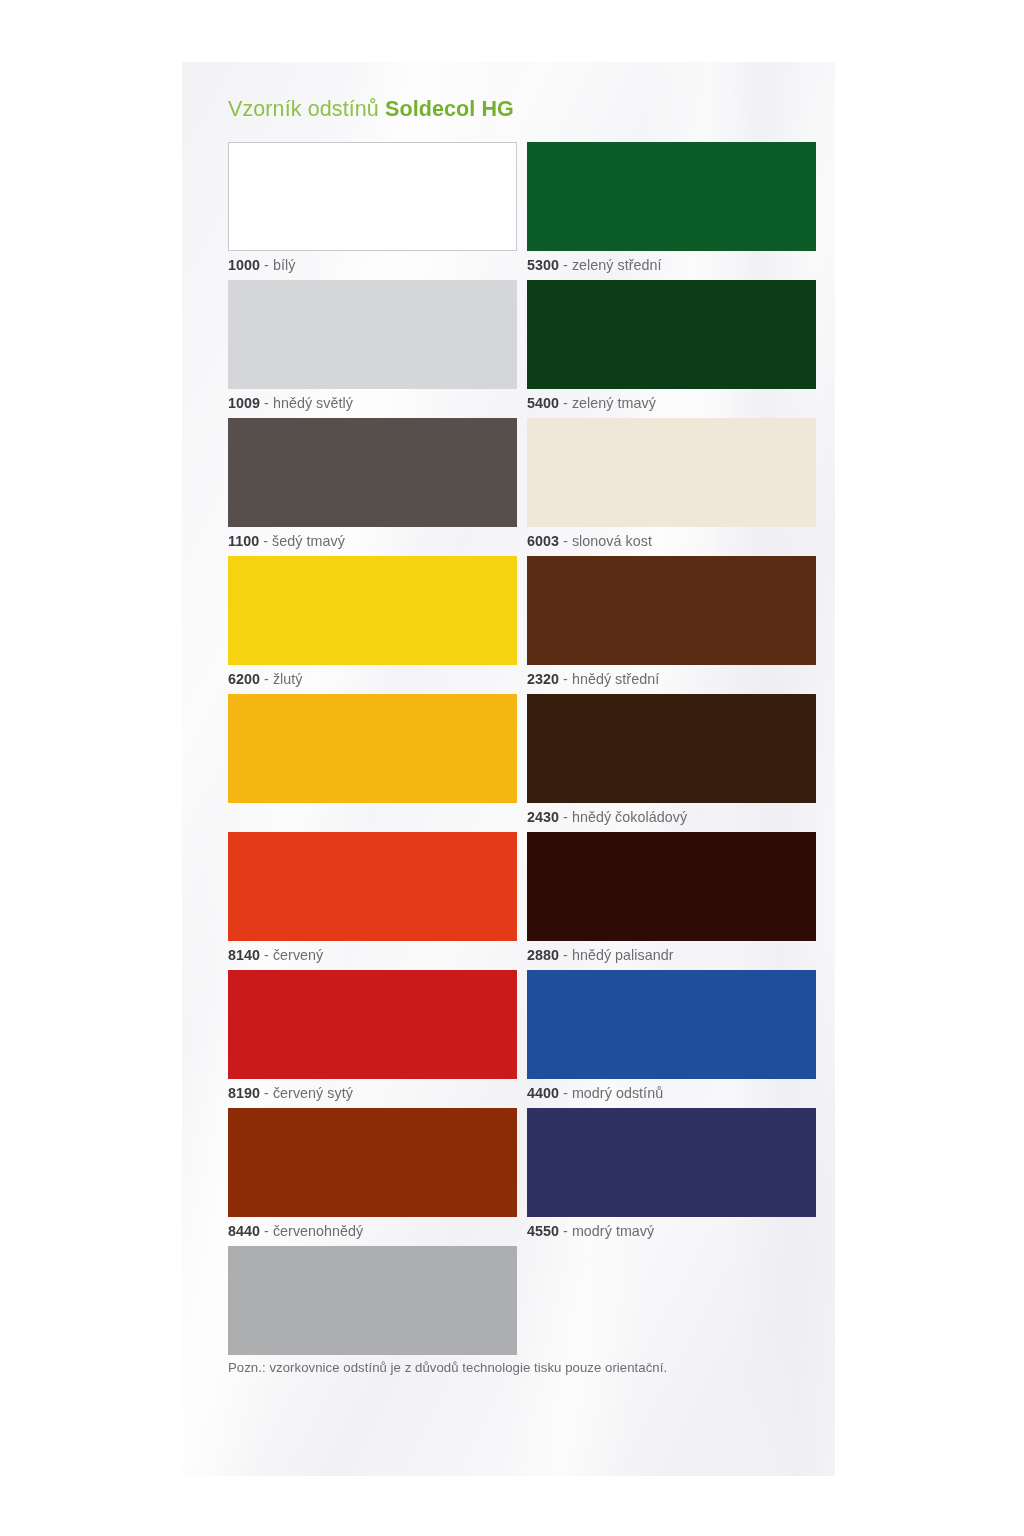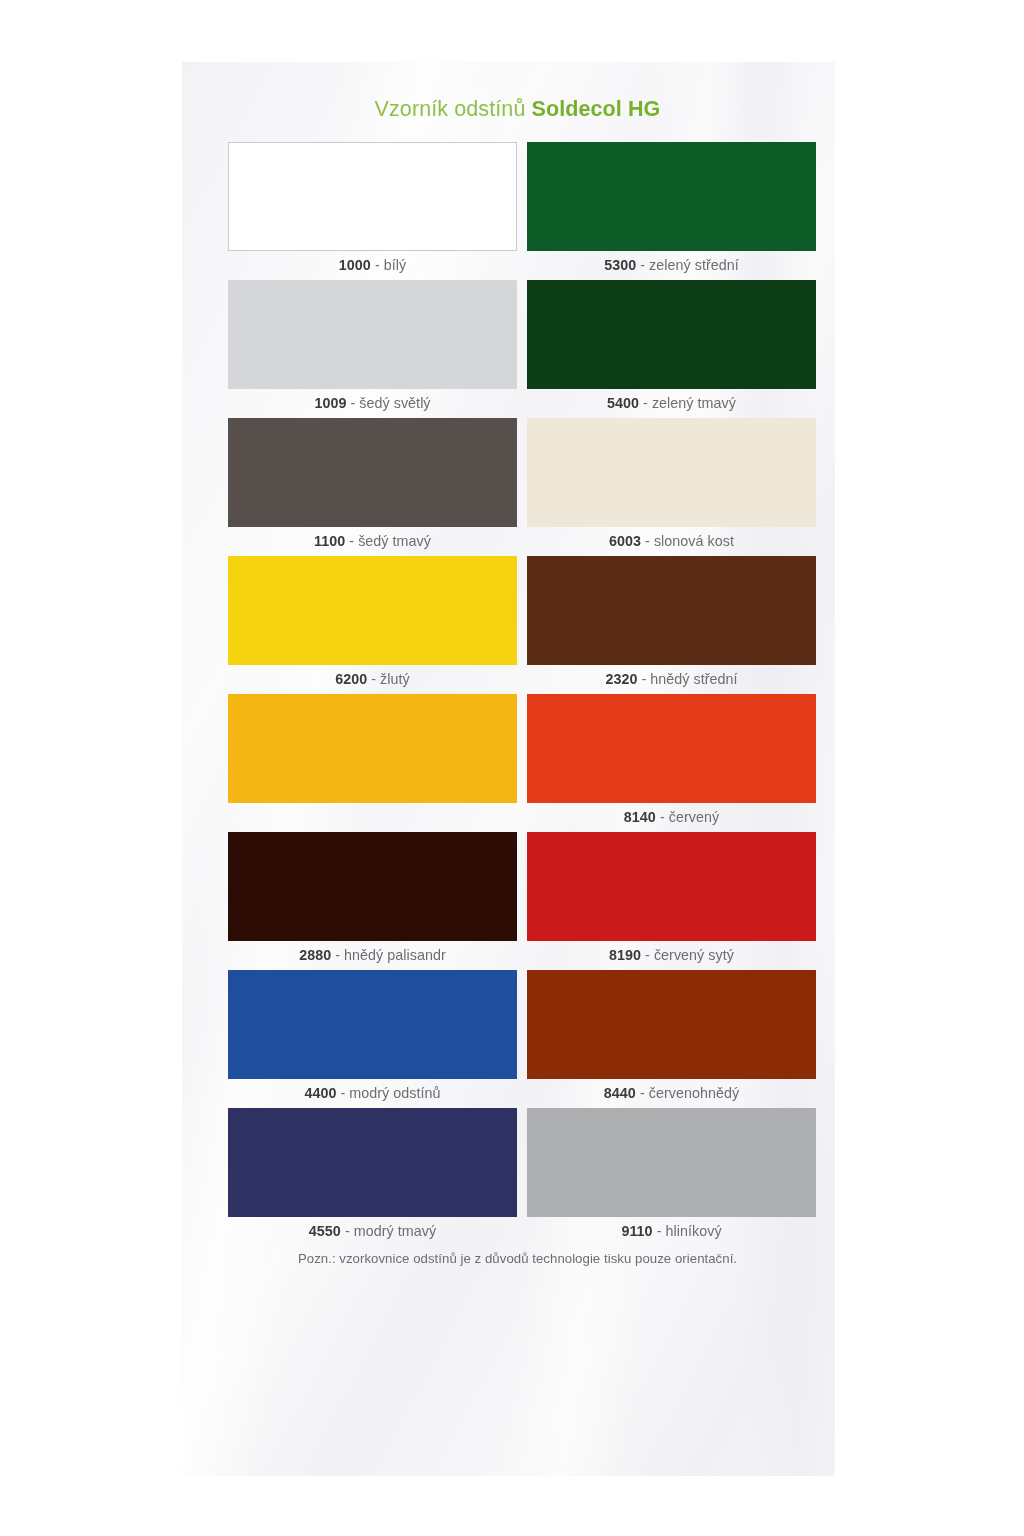--- a/index.html
+++ b/index.html
@@ -47,21 +47,20 @@
       linear-gradient(96deg, rgba(255,255,255,0) 58%, rgba(255,255,255,0.55) 66%, rgba(255,255,255,0) 74%),
       linear-gradient(88deg, rgba(236,236,241,0) 80%, rgba(236,236,241,0.6) 88%, rgba(236,236,241,0) 96%);
     mix-blend-mode: normal;
   }
 
   .page-inner {
     position: absolute;
     left: 0; top: 0; right: 0; bottom: 0;
     padding: 36px 28px 0 46px;
     box-sizing: border-box;
-    text-align: center;
   }
 
   
   .title {
     font-size: 21.5px;
     letter-spacing: 0.1px;
     margin: 0 0 20px 0;
     white-space: nowrap;
     line-height: 1.1;
   }
@@ -139,21 +138,21 @@
         <div class="cell">
           <div class="chip bordered" style="background: rgb(255, 255, 255);"></div>
           <div class="caption"><span class="code">1000</span> <span class="sep">-</span> <span class="name">bílý</span></div>
         </div>
         <div class="cell">
           <div class="chip" style="background: rgb(12, 92, 40);"></div>
           <div class="caption"><span class="code">5300</span> <span class="sep">-</span> <span class="name">zelený střední</span></div>
         </div>
         <div class="cell">
           <div class="chip" style="background: rgb(213, 214, 216);"></div>
-          <div class="caption"><span class="code">1009</span> <span class="sep">-</span> <span class="name">šedý světlý</span></div>
+          <div class="caption"><span class="code">1009</span> <span class="sep">-</span> <span class="name">hnědý světlý</span></div>
         </div>
         <div class="cell">
           <div class="chip" style="background: rgb(13, 61, 23);"></div>
           <div class="caption"><span class="code">5400</span> <span class="sep">-</span> <span class="name">zelený tmavý</span></div>
         </div>
         <div class="cell">
           <div class="chip" style="background: rgb(86, 79, 75);"></div>
           <div class="caption"><span class="code">1100</span> <span class="sep">-</span> <span class="name">šedý tmavý</span></div>
         </div>
         <div class="cell">
@@ -165,20 +164,24 @@
           <div class="caption"><span class="code">6200</span> <span class="sep">-</span> <span class="name">žlutý</span></div>
         </div>
         <div class="cell">
           <div class="chip" style="background: rgb(90, 44, 20);"></div>
           <div class="caption"><span class="code">2320</span> <span class="sep">-</span> <span class="name">hnědý střední</span></div>
         </div>
         <div class="cell">
           <div class="chip" style="background: rgb(243, 182, 18);"></div>
         </div>
         <div class="cell">
+          <div class="chip" style="background: rgb(55, 30, 12);"></div>
+          <div class="caption"><span class="code">2430</span> <span class="sep">-</span> <span class="name">hnědý čokoládový</span></div>
+        </div>
+        <div class="cell">
           <div class="chip" style="background: rgb(227, 58, 24);"></div>
           <div class="caption"><span class="code">8140</span> <span class="sep">-</span> <span class="name">červený</span></div>
         </div>
         <div class="cell">
           <div class="chip" style="background: rgb(45, 12, 6);"></div>
           <div class="caption"><span class="code">2880</span> <span class="sep">-</span> <span class="name">hnědý palisandr</span></div>
         </div>
         <div class="cell">
           <div class="chip" style="background: rgb(203, 26, 28);"></div>
           <div class="caption"><span class="code">8190</span> <span class="sep">-</span> <span class="name">červený sytý</span></div>
@@ -190,20 +193,19 @@
         <div class="cell">
           <div class="chip" style="background: rgb(140, 44, 6);"></div>
           <div class="caption"><span class="code">8440</span> <span class="sep">-</span> <span class="name">červenohnědý</span></div>
         </div>
         <div class="cell">
           <div class="chip" style="background: rgb(46, 49, 98);"></div>
           <div class="caption"><span class="code">4550</span> <span class="sep">-</span> <span class="name">modrý tmavý</span></div>
         </div>
         <div class="cell">
           <div class="chip" style="background: rgb(173, 174, 176);"></div>
-          <div class="caption"><span class="code">9110</span> <span class="sep">-</span> <span class="name">hliníkový</span></div>
         </div>
       </div>
 
     <div class="footnote">Pozn.: vzorkovnice odstínů je z důvodů technologie tisku pouze orientační.</div>
 
   </div>
 </div>
 
 </body></html>

